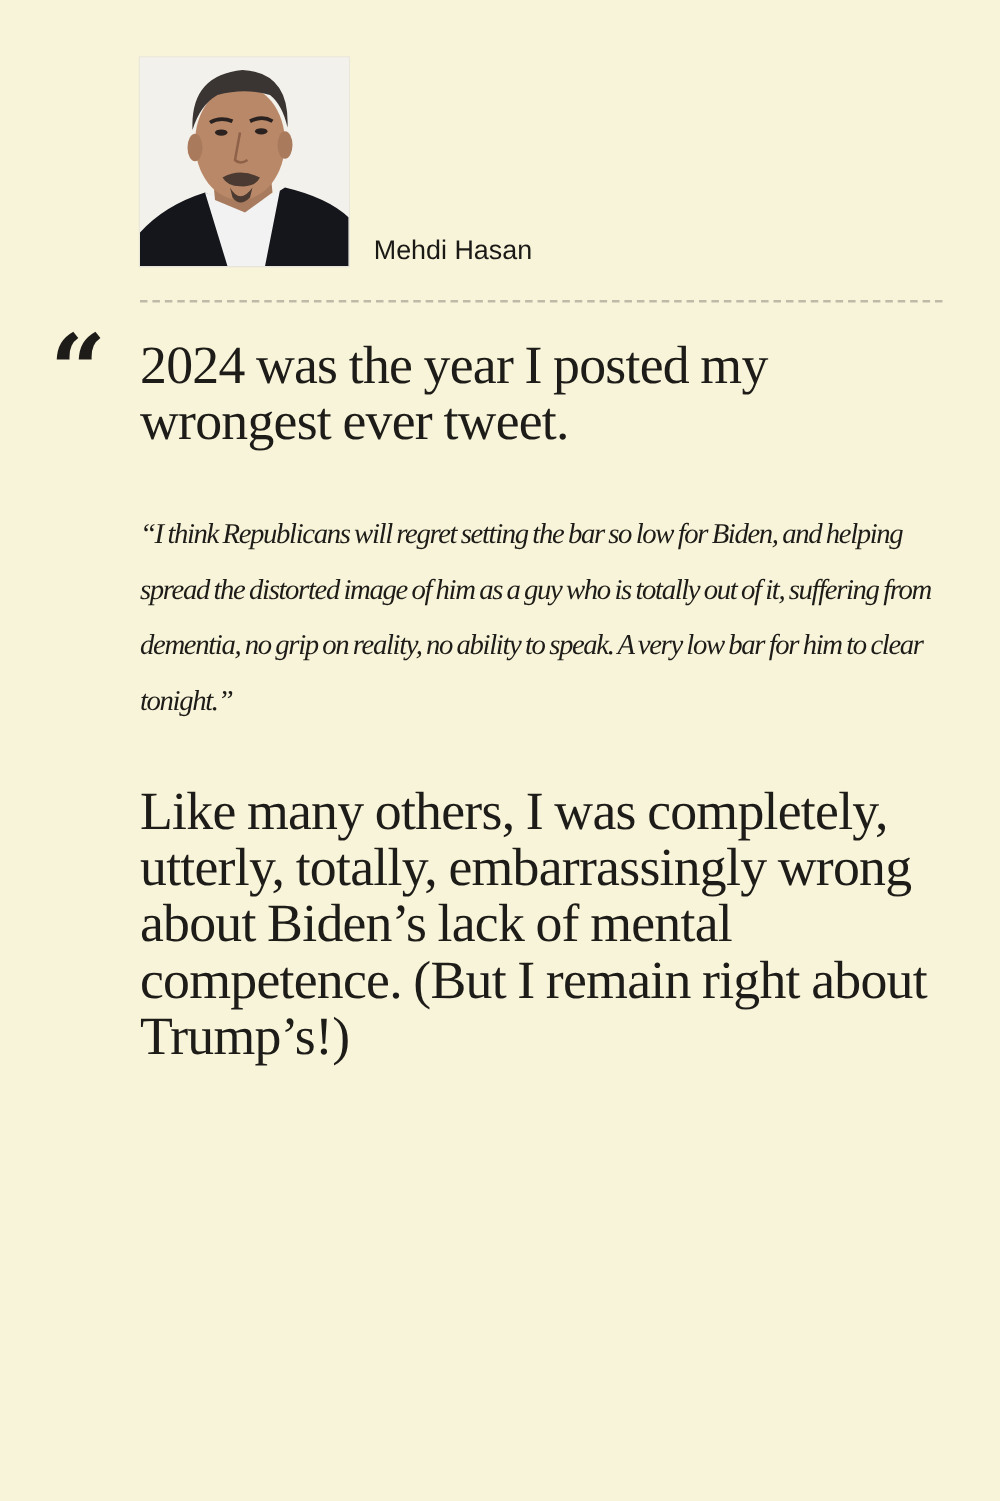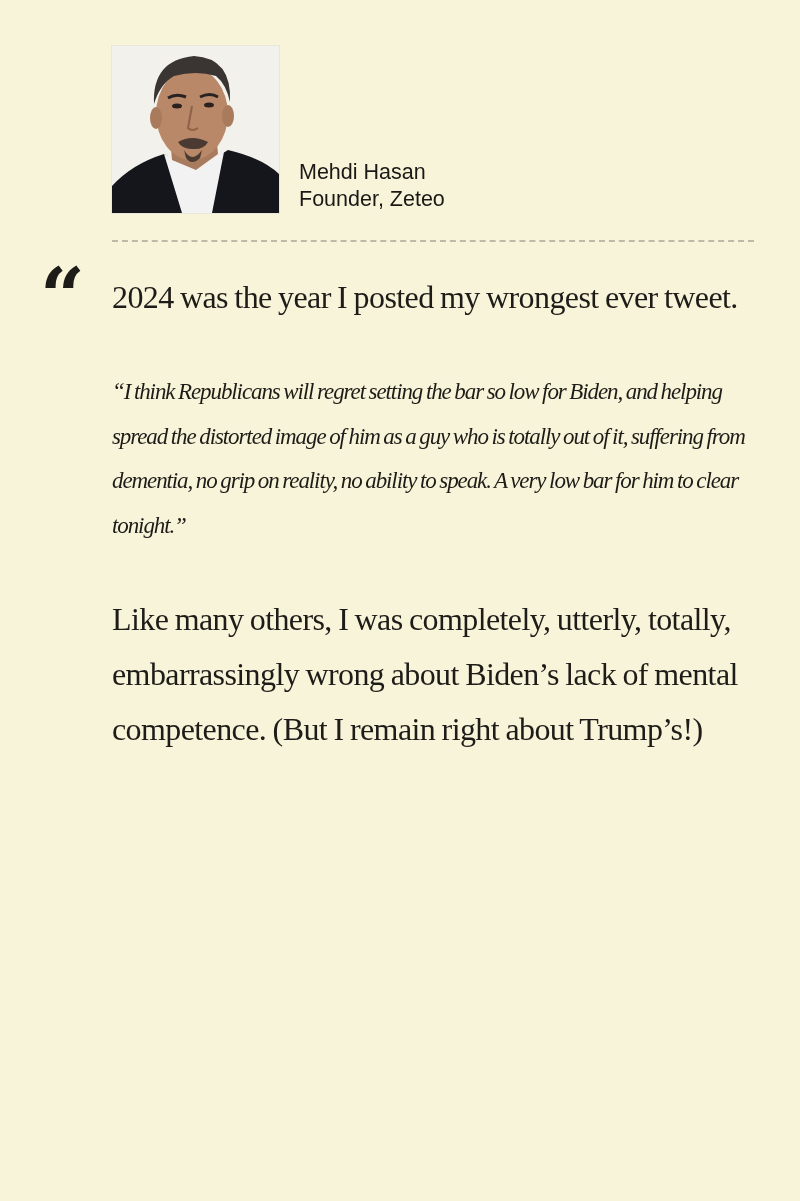--- a/index.html
+++ b/index.html
@@ -23,21 +23,21 @@
     position: absolute; left: 112px; top: 240px; width: 642px; height: 0;
     border-top: 2px dashed #bdbaa8;
   }
   .quote-mark {
     position: absolute; left: 40px; top: 258px;
     font-size: 78px; line-height: 78px; font-weight: bold; color: #1e1c18;
     font-family: "DejaVu Serif", serif;
   }
   .body { position: absolute; left: 112px; top: 270px; width: 650px; }
   .para {
-    font-size: 32px; line-height: 55px; margin: 0 0 45px 0;
+    font-size: 43px; line-height: 45px; margin: 0 0 45px 0;
     letter-spacing: -0.6px; word-spacing: -1px;
   }
   .para.italic { font-style: italic; font-size: 23px; line-height: 44.5px; letter-spacing: -1.1px; margin-bottom: 44px; }
   .para.p1 { margin-bottom: 45px; }
 </style>
 </head>
 <body>
 
 <div class="header">
   <div class="photo" title="Portrait of Mehdi Hasan">
@@ -64,21 +64,20 @@
       <ellipse cx="97" cy="59" rx="5" ry="2.5" fill="#2b2220"></ellipse>
 
       <path d="M80 60 L76 82 Q80 86 86 82" stroke="#8e6148" stroke-width="2" fill="none"></path>
 
       <path d="M66 96 Q80 88 96 96 Q92 104 80 103 Q70 103 66 96 Z" fill="#4a3a32"></path>
       <path d="M72 104 Q80 118 90 104 L88 112 Q80 120 74 112 Z" fill="#4a3a32"></path>
     </svg>
   </div>
   <div class="byline">
     <div class="name">Mehdi Hasan</div>
-    <div class="role">Founder, Zeteo</div>
   </div>
 </div>
 
 <div class="divider"></div>
 
 <div class="quote-mark">“</div>
 
 <div class="body">
   <p class="para p1">2024 was the year I posted my wrongest ever tweet.</p>
   <p class="para italic">“I think Republicans will regret setting the bar so low for Biden, and helping spread the distorted image of him as a guy who is totally out of it, suffering from dementia, no grip on reality, no ability to speak. A very low bar for him to clear tonight.”</p>

